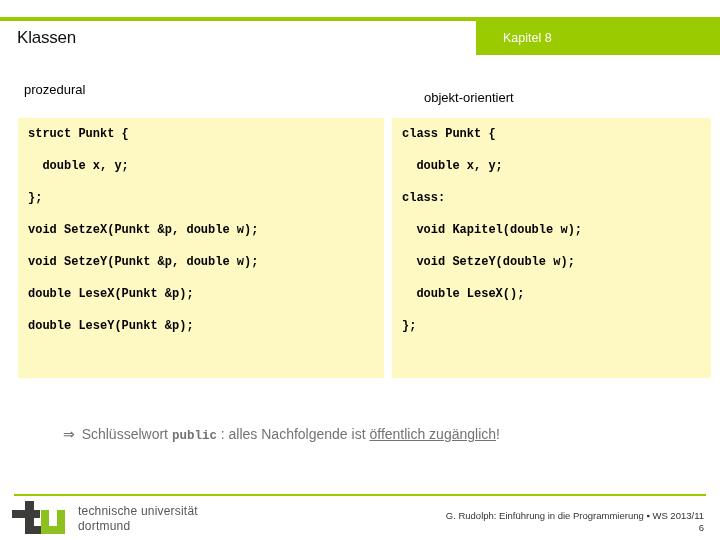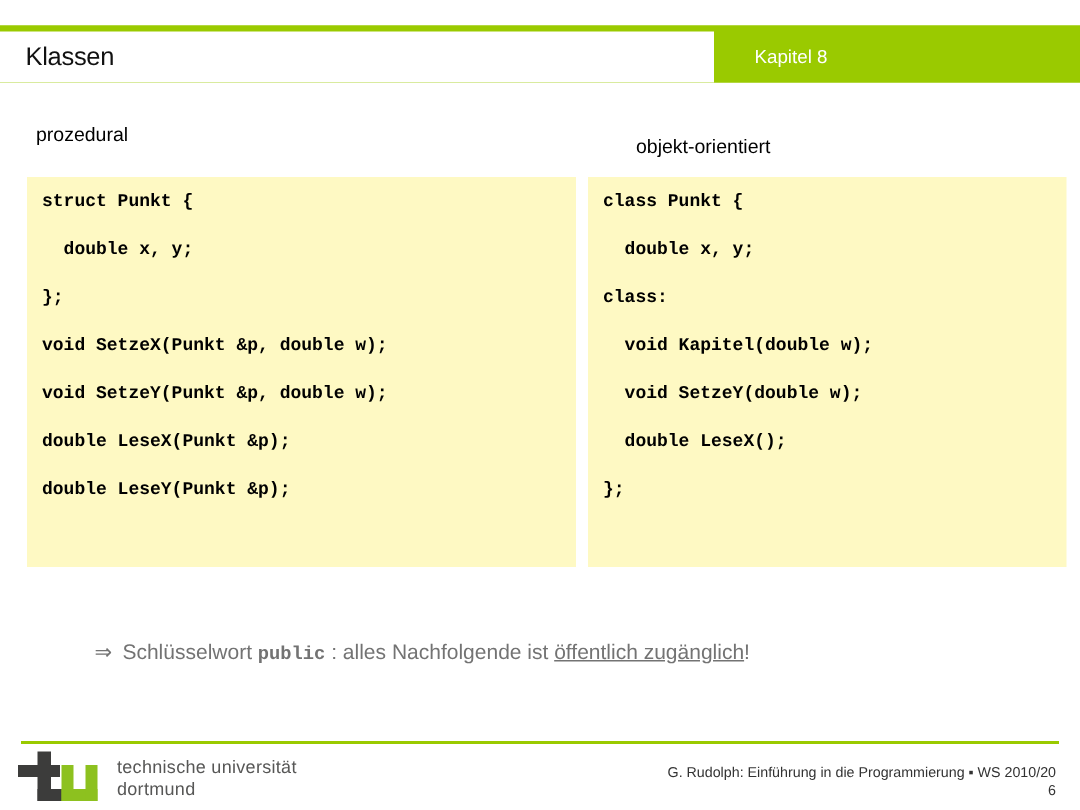--- a/index.html
+++ b/index.html
@@ -264,14 +264,14 @@
     <div class="logo-u-left"></div>
     <div class="logo-u-bottom"></div>
     <div class="logo-u-right"></div>
   </div>
   <div class="logo-text">
     <div>technische universität</div>
     <div>dortmund</div>
   </div>
 </div>
 
-<div class="footer-credit">G. Rudolph: Einführung in die Programmierung ▪ WS 2010/20</div>
+<div class="footer-credit">G. Rudolph: Einführung in die Programmierung ▪ WS 2013/11</div>
 <div class="footer-page">6</div>
 
 </body></html>

